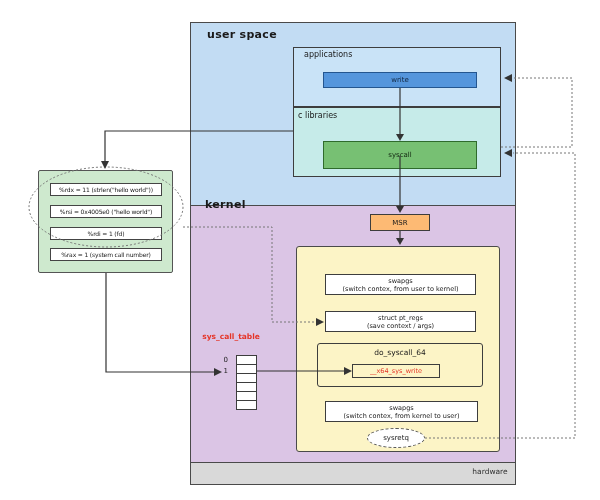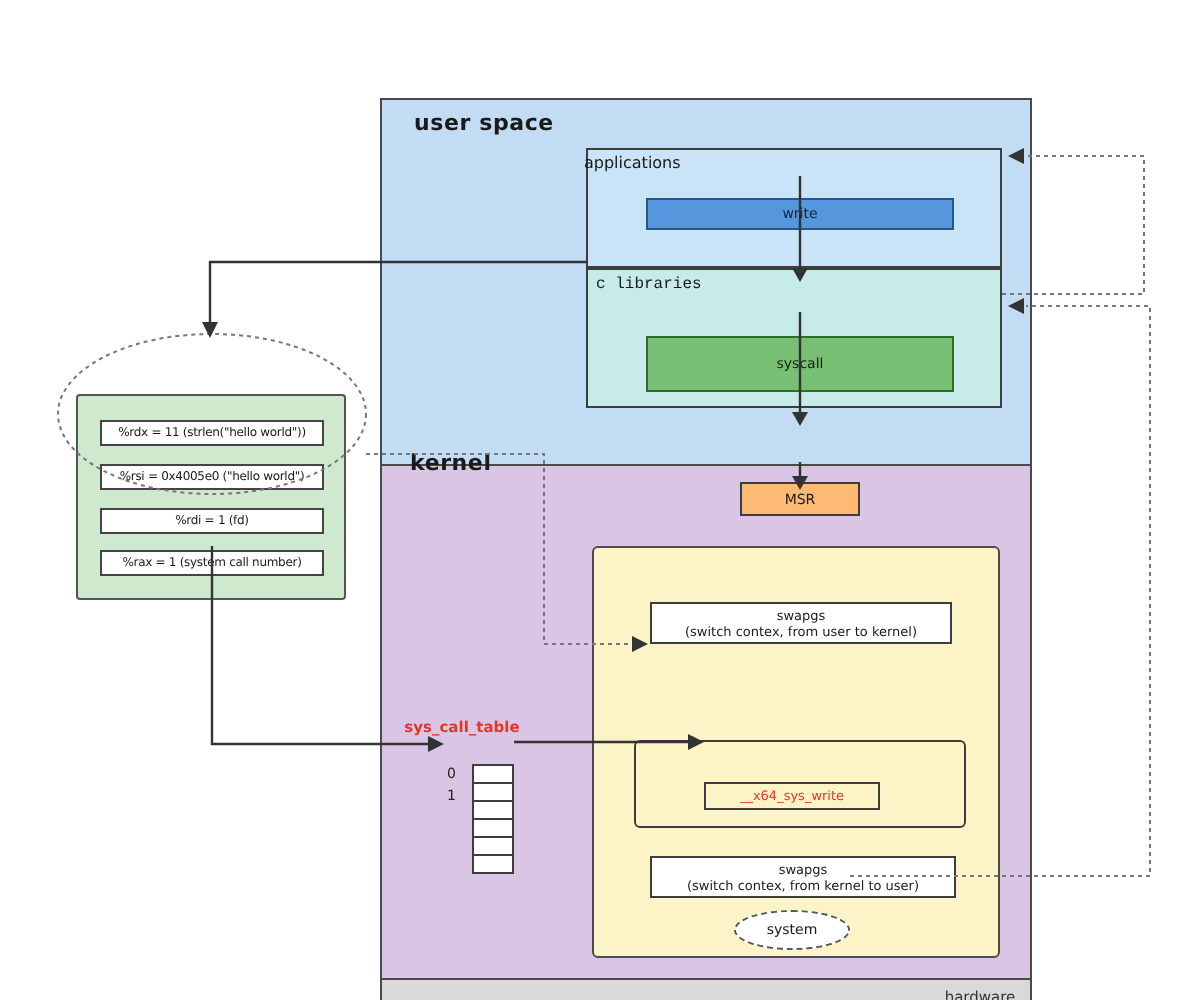--- a/index.html
+++ b/index.html
@@ -1,20 +1,20 @@
 <!DOCTYPE html>
 <html style="--user_space_bg: #c2dcf3; --applications_bg: #c9e3f7; --c_libraries_bg: #c6ebe9; --kernel_bg: #dbc5e5; --entry_bg: #fcf4c6; --write_fill: #5596dc; --syscall_fill: #77c073; --registers_bg: #cee9ce; --hardware_bg: #d9d9d9; --accent_red: #e53528;"><head>
 <meta charset="utf-8">
 <style>
   html,body{margin:0;padding:0;background:#fff;}
   .canvas{
     position:relative;width:600px;height:500px;background:#ffffff;
     font-family:"DejaVu Sans",sans-serif;color:#1a1a1a;overflow:hidden;
   }
-  .abs{position:absolute;box-sizing:border-box;margin-top:27px;}
+  .abs{position:absolute;box-sizing:border-box;}
   
   .sec{border:1.5px solid #4a4a4a;}
   .user-space{left:190px;top:22px;width:326px;height:184px;background:var(--user_space_bg);}
   .kernel{left:190px;top:205px;width:326px;height:258px;background:var(--kernel_bg);}
   .hardware{left:190px;top:462px;width:326px;height:23px;background:var(--hardware_bg);}
   .zone-label{font-weight:bold;font-size:11px;letter-spacing:.3px;}
   .sub-label{font-size:8px;}
   .hw-label{width:100%;text-align:center;top:5px;font-size:7.5px;color:#333;}
   
   .apps-box{left:293px;top:47px;width:208px;height:60px;border:1.2px solid #3d3d3d;background:var(--applications_bg);}
@@ -49,46 +49,51 @@
 <div class="canvas">
 
   <div class="abs sec user-space"></div>
   <div class="abs sec kernel"></div>
   <div class="abs sec hardware"></div>
   <div class="abs zone-label" style="left:207px;top:28px;">user space</div>
   <div class="abs zone-label" style="left:205px;top:198px;">kernel</div>
   <div class="abs hw-label" style="left:190px;top:467px;">hardware</div>
 
   <div class="abs apps-box"></div>
-  <div class="abs sub-label" style="left:292px;top:50px;">applications</div>
+  <div class="abs sub-label" style="left:304px;top:50px;">applications</div>
   <div class="abs pill write-box">write</div>
 
   <div class="abs clib-box"></div>
-  <div class="abs sub-label" style="left:298px;top:111px;font-family:Liberation Mono, monospace;">c libraries</div>
+  <div class="abs sub-label" style="left:298px;top:111px;">c libraries</div>
   <div class="abs pill syscall-box">syscall</div>
 
   <div class="abs msr-box">MSR</div>
 
   <div class="abs entry-box"></div>
 
   <div class="abs wbox swapgs-in">
     <span>swapgs</span>
     <span>(switch contex, from user to kernel)</span>
   </div>
 
+  <div class="abs wbox ptregs">
+    <span>struct pt_regs</span>
+    <span>(save context / args)</span>
+  </div>
 
   <div class="abs dosys-box"></div>
+  <div class="abs dosys-title">do_syscall_64</div>
   <div class="abs syswrite-box">__x64_sys_write</div>
 
   <div class="abs wbox swapgs-out">
     <span>swapgs</span>
     <span>(switch contex, from kernel to user)</span>
   </div>
 
-  <div class="abs sysretq">system</div>
+  <div class="abs sysretq">sysretq</div>
 
   <div class="abs sct-label">sys_call_table</div>
   <div class="abs sct-idx" style="left:218px;top:356px;">0</div>
   <div class="abs sct-idx" style="left:218px;top:367px;">1</div>
   <div class="abs sct-cell" style="top:355px;"></div>
   <div class="abs sct-cell" style="top:364px;"></div>
   <div class="abs sct-cell" style="top:373px;"></div>
   <div class="abs sct-cell" style="top:382px;"></div>
   <div class="abs sct-cell" style="top:391px;"></div>
   <div class="abs sct-cell" style="top:400px;"></div>

